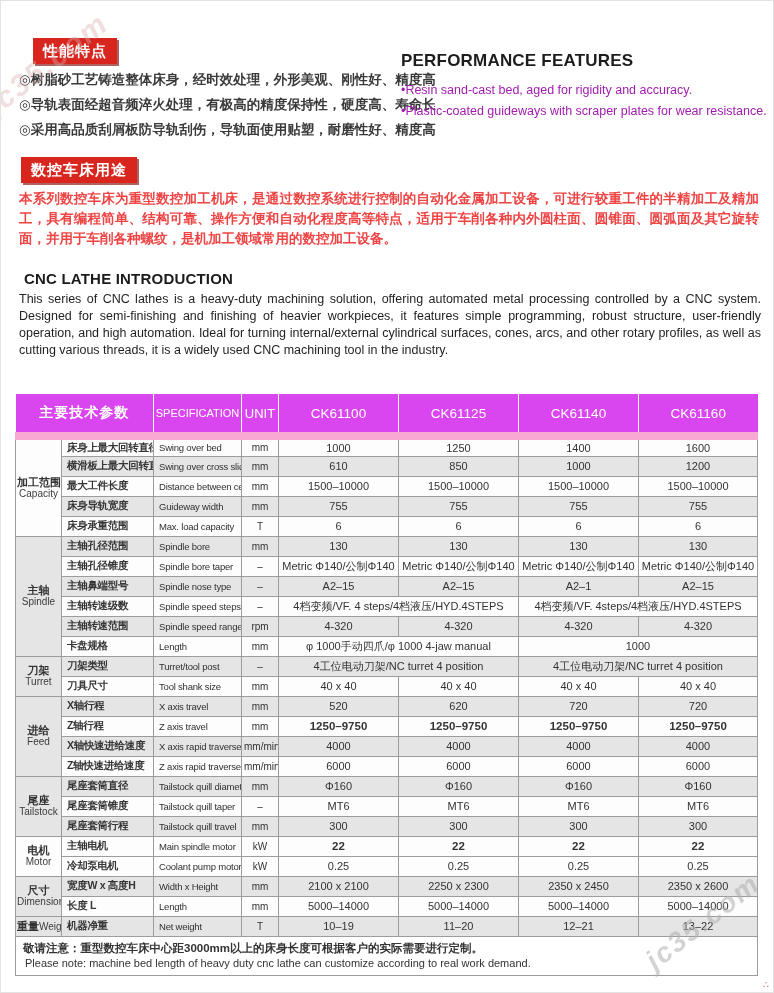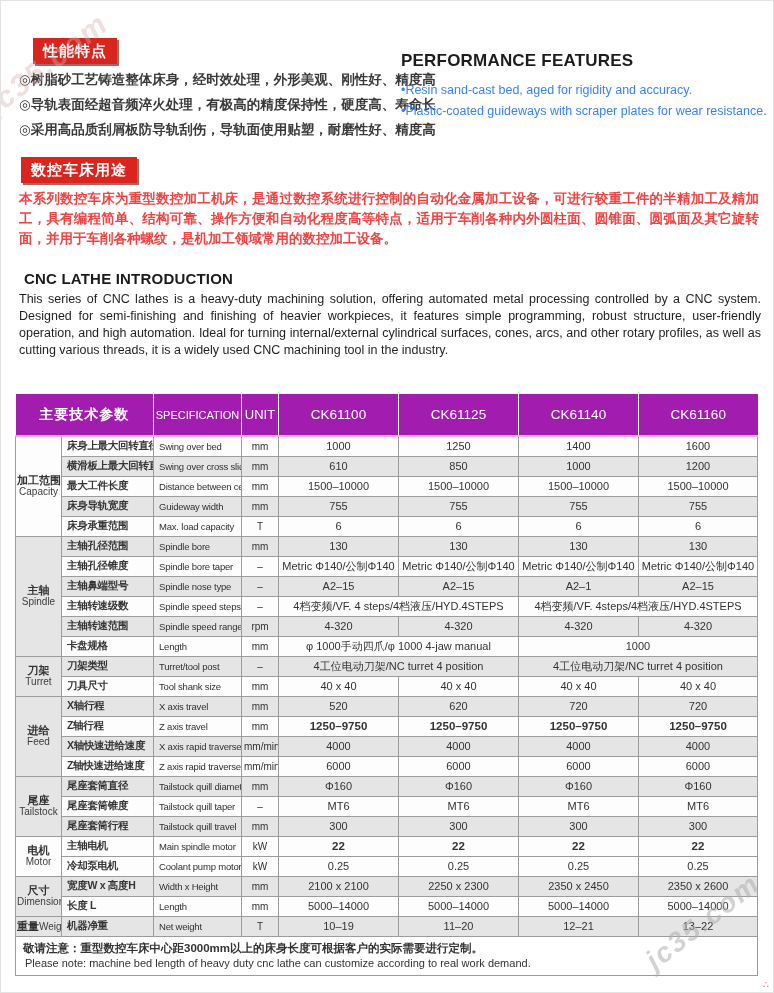--- a/index.html
+++ b/index.html
@@ -14,37 +14,37 @@
     font-weight:bold;font-size:15px;line-height:1;padding:5px 10px 6px;
     box-shadow:2px 2px 0 rgba(130,15,10,.65);letter-spacing:1px;white-space:nowrap;
   }
   .badge-features{left:32px;top:37px;}
   .badge-usage{left:20px;top:156px;}
   
   .features-cn{position:absolute;left:18px;top:66px;width:378px;}
   .features-cn .li{font-size:13.5px;font-weight:bold;color:#3a3a3a;line-height:25px;white-space:nowrap;}
   .features-en{position:absolute;left:400px;top:50px;width:372px;}
   .features-en .title{font-size:17px;font-weight:bold;color:#1d1d1d;margin-bottom:9px;letter-spacing:.2px;}
-  .features-en .li{font-size:12.5px;color:#3b82f6;line-height:20.5px;}
+  .features-en .li{font-size:12.5px;color:#a21caf;line-height:20.5px;}
   
   .usage-cn{
     position:absolute;left:18px;top:188px;width:740px;font-size:13.5px;font-weight:bold;
     color:#ef4444;line-height:20px;text-align:justify;
   }
   .intro-title{position:absolute;left:23px;top:269px;font-size:15px;font-weight:bold;color:#1b1b1b;letter-spacing:.2px;}
   .intro-en{
     position:absolute;left:18px;top:290px;width:742px;font-size:12.5px;color:#1f1f1f;
     line-height:17px;text-align:justify;
   }
   
   table.spec{position:absolute;left:14px;top:393px;width:742px;border-collapse:collapse;table-layout:fixed;}
   table.spec th,table.spec td{box-sizing:border-box;}
   thead th{
-    background:#a21caf;color:#fff;height:42px;font-weight:normal;
-    border-right:1px solid rgba(255,255,255,.75);border-bottom:2px solid #f9a8d4;
+    background:#d946ef;color:#fff;height:42px;font-weight:normal;
+    border-right:1px solid rgba(255,255,255,.75);border-bottom:8px solid #f9a8d4;
     overflow:hidden;
   }
   thead th:last-child{border-right:none;}
   th.h-cn{font-size:14px;font-weight:bold;letter-spacing:1px;}
   th.h-spec{font-size:11px;}
   th.h-unit{font-size:13px;}
   th.h-model{font-size:13.5px;}
   tbody td{
     border:1px solid #9c9c9c;background:#fdfdfd;text-align:center;
     font-size:11px;color:#333;height:20px;padding:0 2px;overflow:hidden;white-space:nowrap;

